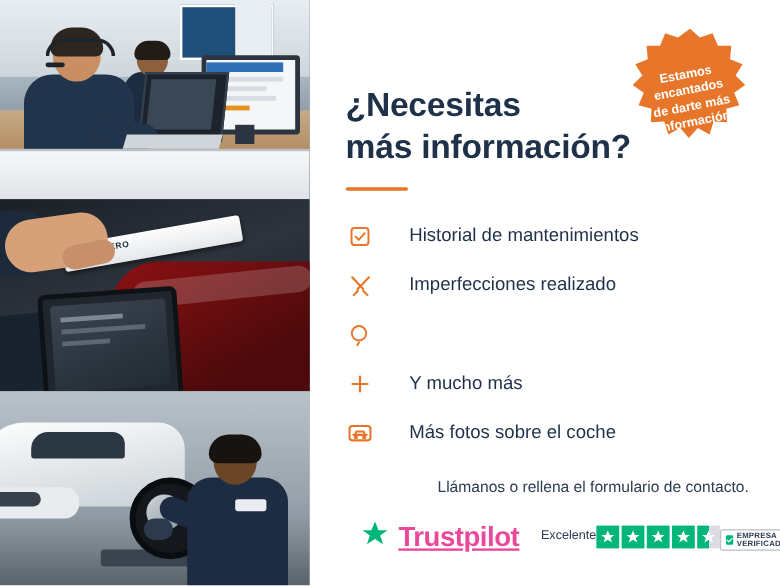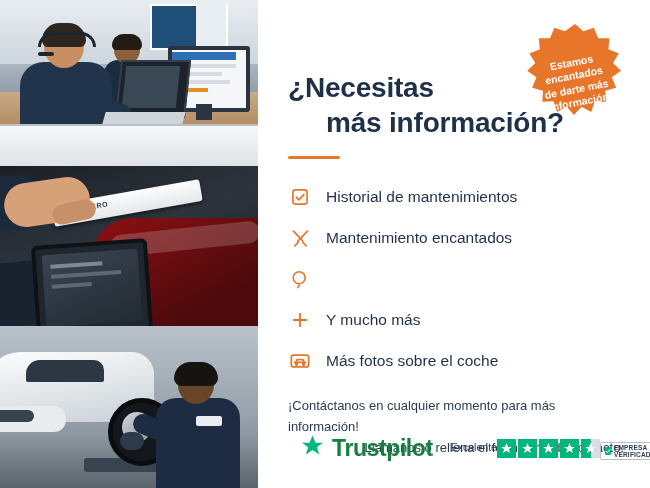--- a/index.html
+++ b/index.html
@@ -131,38 +131,38 @@
     box-sizing:border-box;
   }
   h1.headline{
     margin:0;
     font-size:28px;
     line-height:1.25;
     font-weight:bold;
     color:#1f3049;
     letter-spacing:-0.2px;
   }
-  h1.headline .l2{display:block;margin-left:38px;}
+  h1.headline .l2{display:block;}
   .rule{
     width:52px;height:3px;background:#e8762a;
     margin:16px 0 26px 0;border-radius:2px;
   }
   .features{list-style:none;margin:0;padding:0;}
   .feature{
     display:flex;align-items:center;
     margin-bottom:17px;
   }
   .feat-icon{
     width:24px;height:24px;flex:0 0 24px;
     margin-right:14px;
     display:flex;align-items:center;justify-content:center;
     color:#e8762a;
   }
   .feat-label{
-    font-size:15.5px;color:#1f3049;
+    font-size:15.5px;color:#1f3049;margin-left:15px;
   }
   .closing{
     margin-top:22px;
     font-size:13px;color:#2b3c52;line-height:1.62;
   }
   .closing .l2{display:block;text-align:right;}
 
   
   .badge{
     position:absolute;right:16px;top:22px;
@@ -181,21 +181,21 @@
   .badge-headset{margin-bottom:3px;}
   .badge-line{display:block;white-space:nowrap;}
 
   
   .tp{
     position:absolute;left:300px;bottom:26px;
     display:flex;align-items:center;
   }
   .tp-left{display:flex;align-items:center;margin-right:18px;}
   .tp-star{margin-right:7px;}
-  .tp-word{font-size:23px;font-weight:bold;color:#15803d;letter-spacing:-0.4px;}
+  .tp-word{font-size:23px;font-weight:bold;color:#ec4899;letter-spacing:-0.4px;text-decoration:underline;}
   .tp-right{display:flex;flex-direction:row;align-items:center;}
   .tp-excelente{font-size:10.5px;color:#2b3c52;margin-bottom:3px;}
   .tp-stars{display:flex;}
   .tp-box{width:19px;height:19px;background:#00b67a;margin-right:2px;
     display:flex;align-items:center;justify-content:center;}
   .tp-box.half{background:linear-gradient(90deg,#00b67a 50%,#dcdce6 50%);margin-right:0;}
   .tp-verified{
     margin-top:5px;display:flex;align-items:center;
     border:1px solid #b9bfc6;border-radius:2px;
     padding:1px 4px;font-size:6.5px;color:#2b3c52;font-weight:bold;letter-spacing:.2px;
@@ -312,21 +312,21 @@
 
       <li class="feature">
         <span class="feat-icon">
           <svg width="21" height="21" viewBox="0 0 24 24" fill="none" stroke="#e8762a" stroke-width="2" stroke-linecap="round" stroke-linejoin="round">
             <path d="M4 3.5l10.5 11.2"></path>
             <path d="M20 3.5L9 15"></path>
             <path d="M5.5 20.5l4-4.2"></path>
             <path d="M18.5 20.5l-4-4.2"></path>
           </svg>
         </span>
-        <span class="feat-label">Mantenimiento encantados</span>
+        <span class="feat-label">Imperfecciones realizado</span>
       </li>
 
       <li class="feature">
         <span class="feat-icon">
           <svg width="20" height="20" viewBox="0 0 24 24" fill="none" stroke="#e8762a" stroke-width="2" stroke-linecap="round" stroke-linejoin="round">
             <circle cx="11" cy="10.5" r="7.2"></circle>
             <path d="M11 19.5l-1.6 2.8"></path>
           </svg>
         </span>
       </li>
@@ -350,21 +350,20 @@
             <circle cx="8.2" cy="15.6" r="1"></circle>
             <circle cx="15.8" cy="15.6" r="1"></circle>
           </svg>
         </span>
         <span class="feat-label">Más fotos sobre el coche</span>
       </li>
 
     </ul>
 
     <p class="closing">
-      <span>¡Contáctanos en cualquier momento para más información!</span>
       <span class="l2">Llámanos o rellena el formulario de contacto.</span>
     </p>
 
     <div class="badge">
       <svg viewBox="0 0 120 120" width="118" height="118" aria-hidden="true">
         <g transform="translate(60,60)">
           <path fill="#e8762a" d="
             M 0,-58
             L 8.4,-50.6 L 19.2,-54.2 L 23.6,-43.6 L 35,-43.6 L 34,-32.2 L 44.6,-28 L 38.6,-18.4 L 46.8,-10.4 L 37.4,-3.8 L 41.8,6.8 L 30.8,9.8 L 31.4,21.2 L 20,20.6 L 16.6,31.6 L 6.6,26.2 L -1,34.6 L -8.4,26.2 L -18.4,31.6 L -21.8,20.6 L -33.2,21.2 L -32.6,9.8 L -43.6,6.8 L -39.2,-3.8 L -48.6,-10.4 L -40.4,-18.4 L -46.4,-28 L -35.8,-32.2 L -36.8,-43.6 L -25.4,-43.6 L -21,-54.2 L -10.2,-50.6 Z"></path>
         </g>

